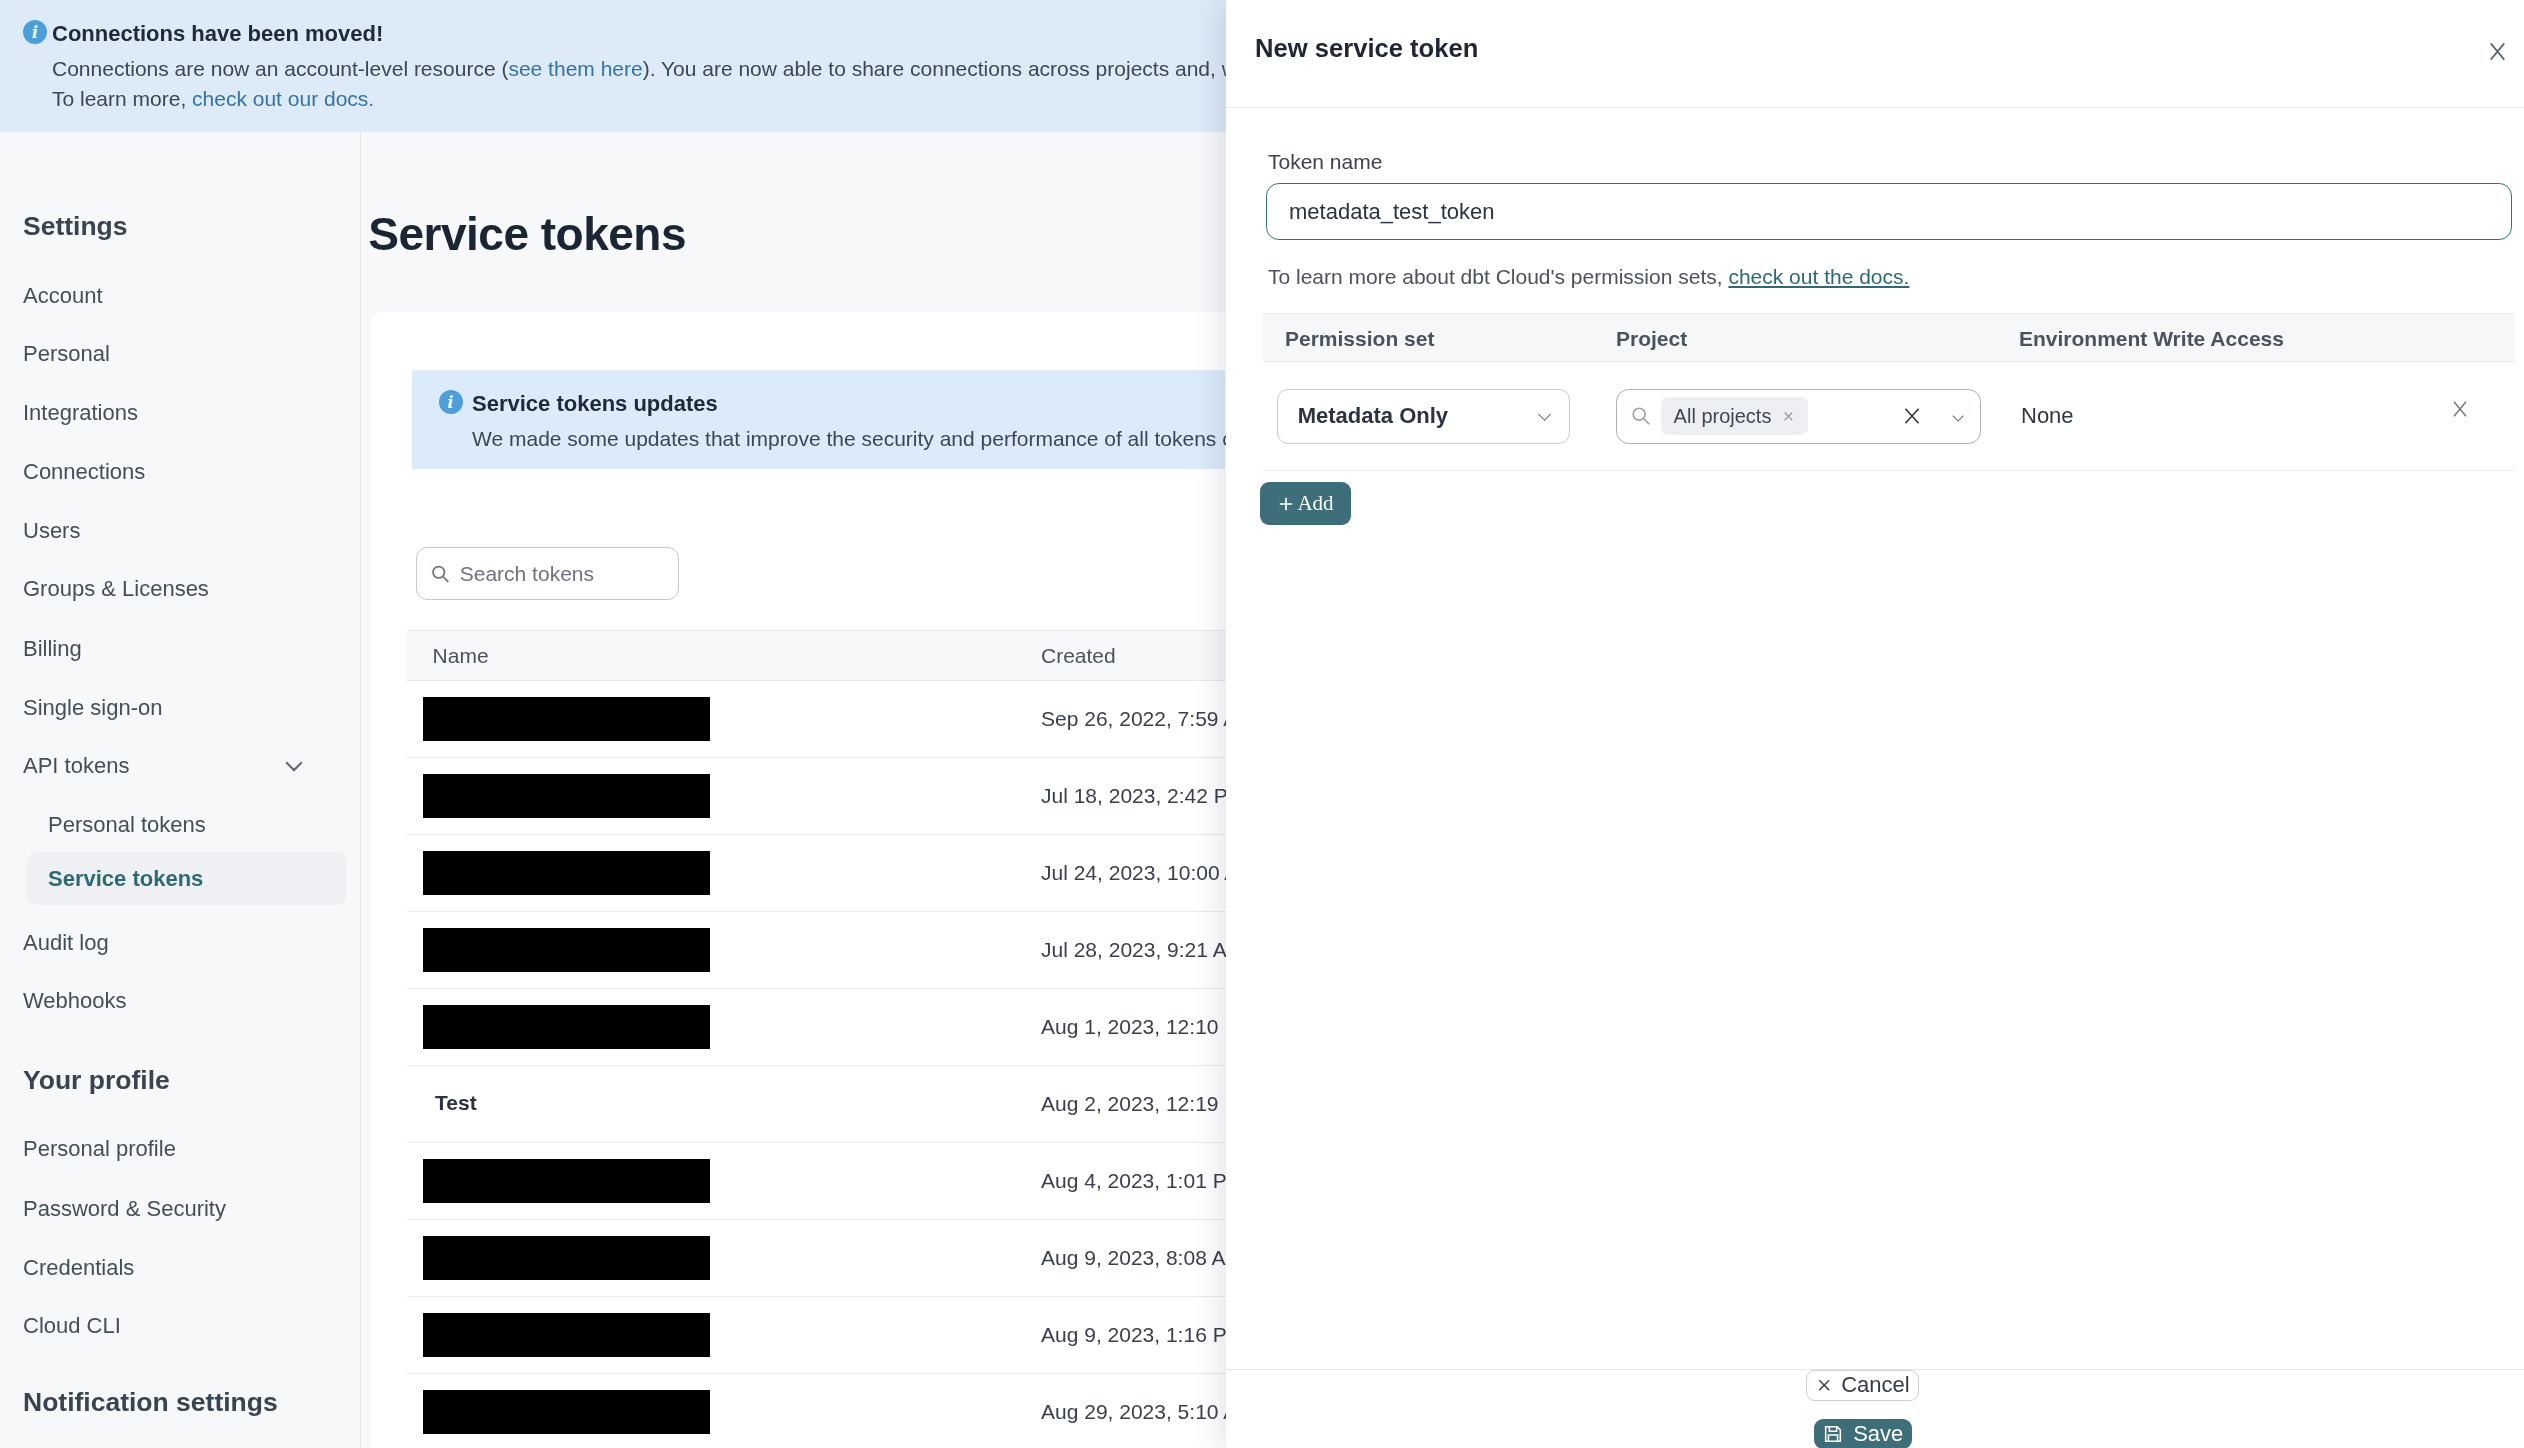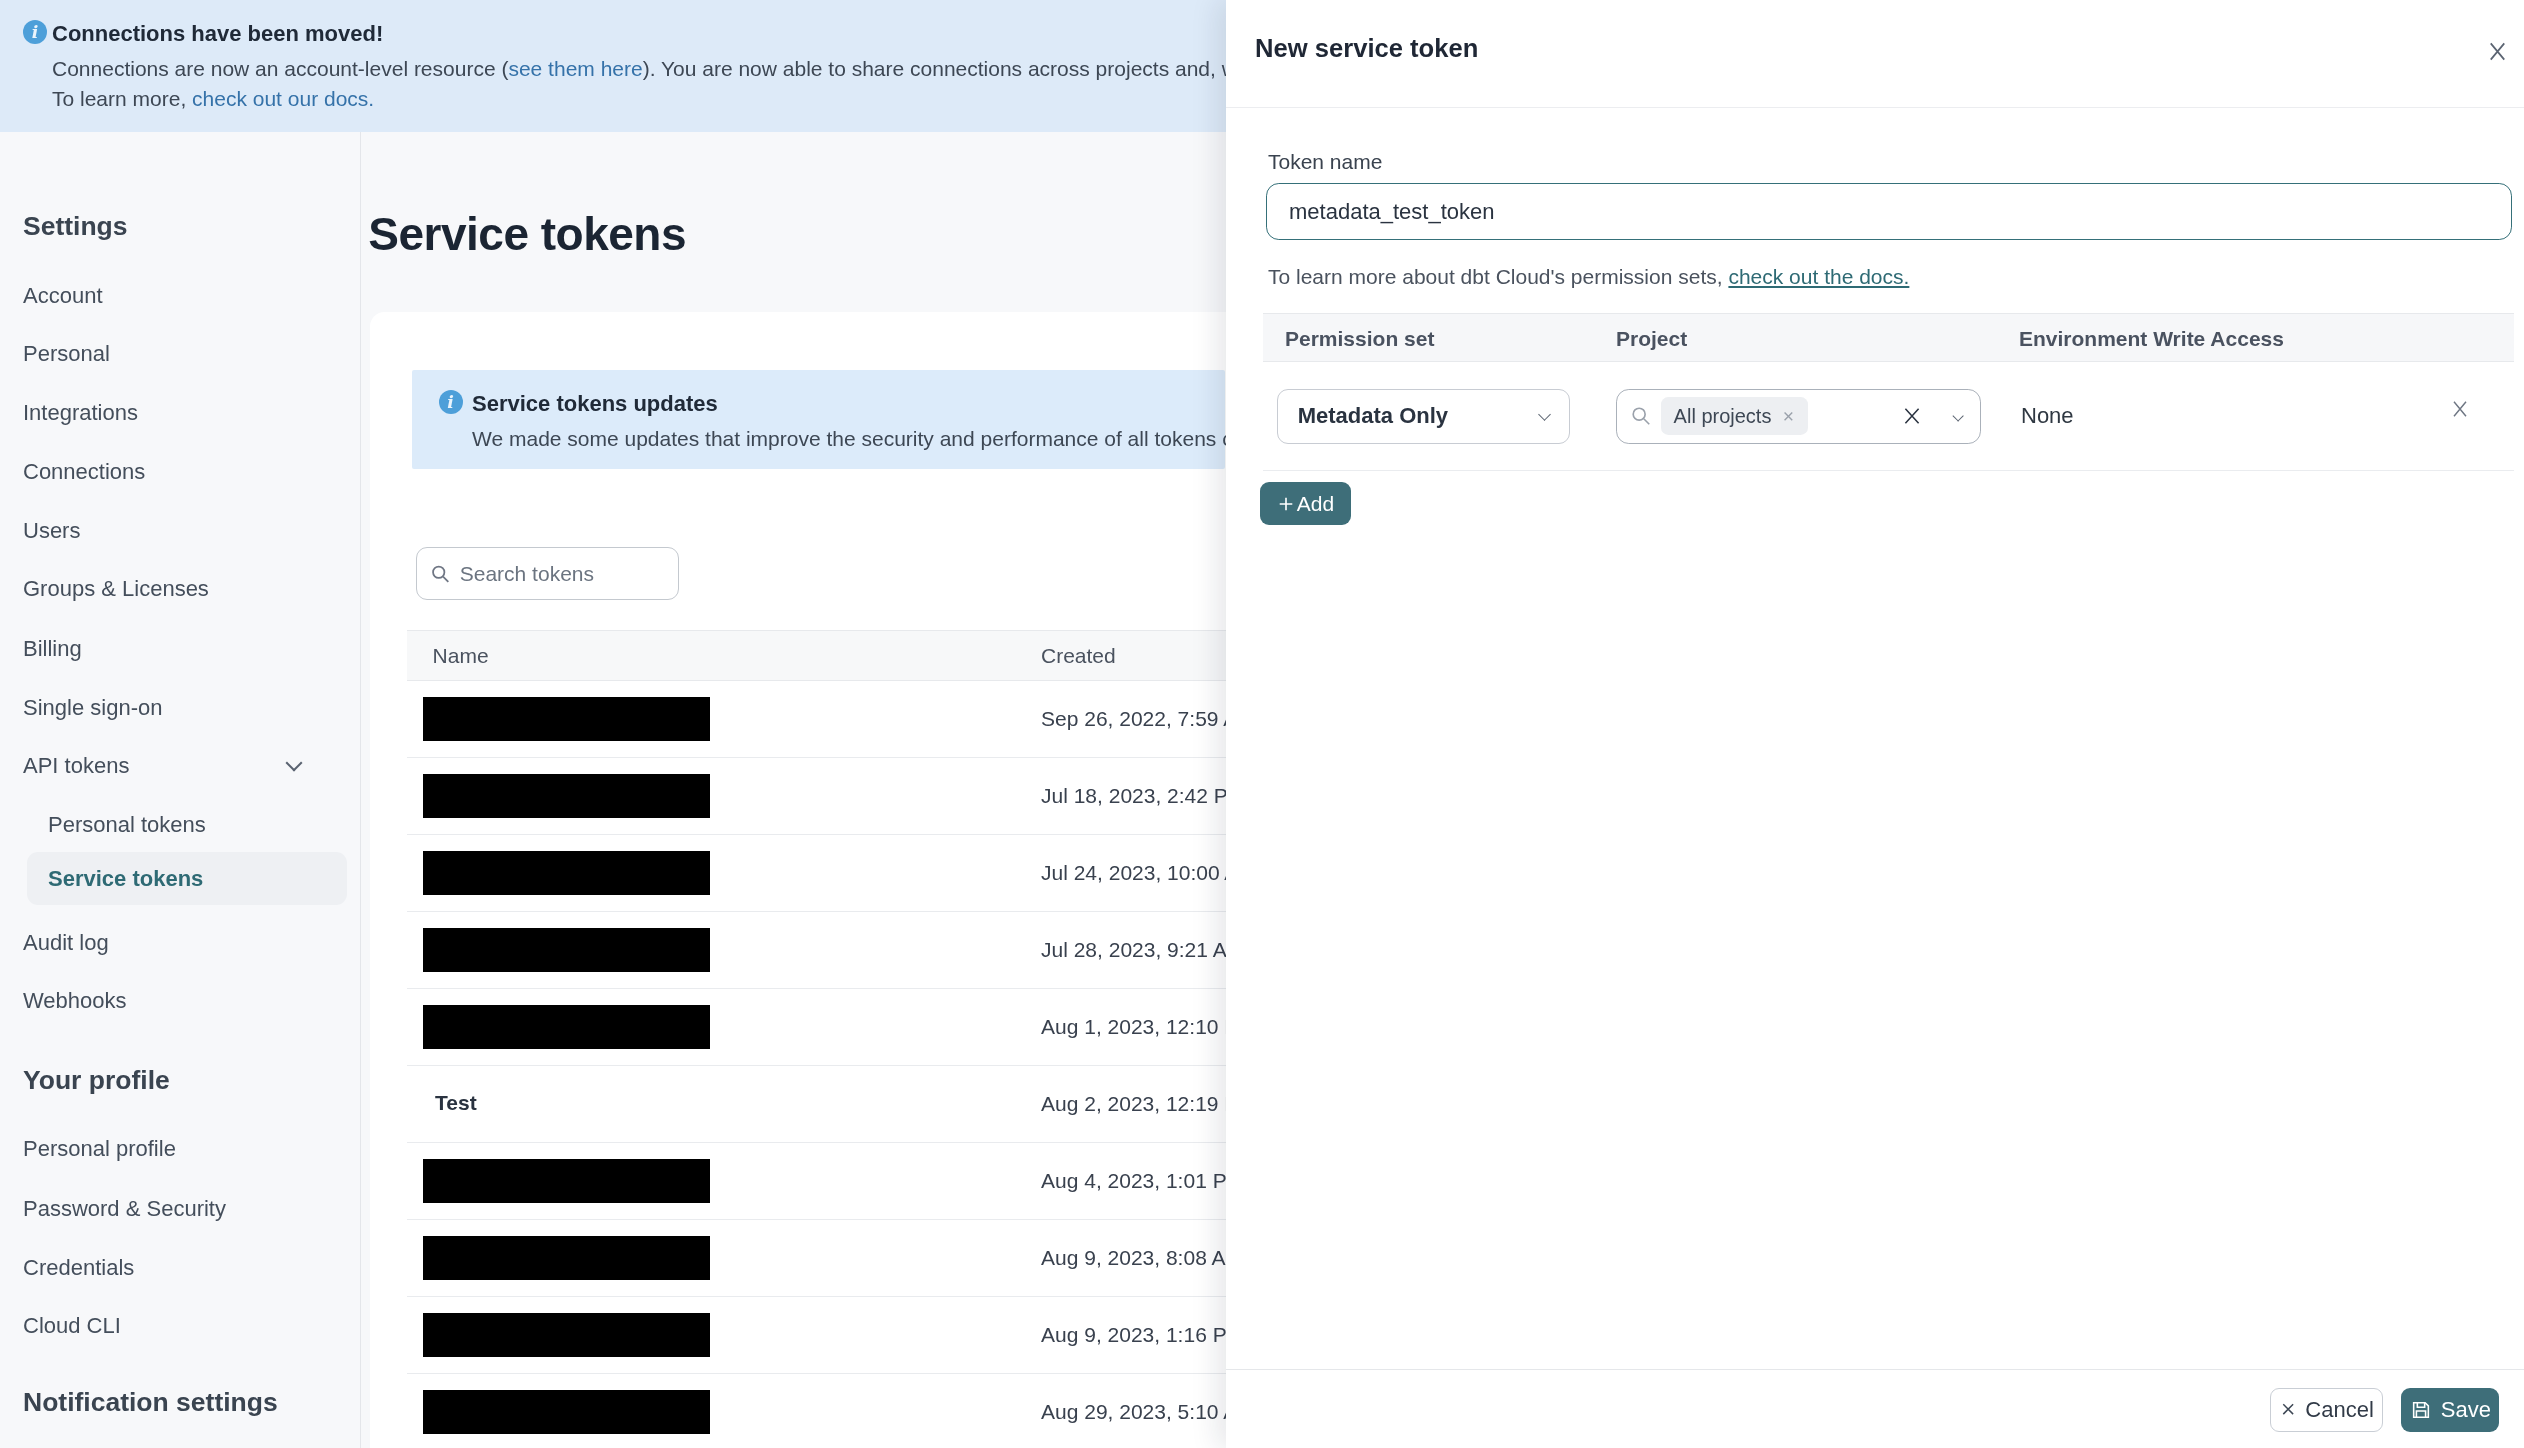--- a/index.html
+++ b/index.html
@@ -64,22 +64,22 @@
   .select { position:absolute; left:13.7px; top:25.6px; width:293px; height:55px; border:1.8px solid #c8ccd3; border-radius:11px; background:#fff; display:flex; align-items:center; padding:0 20px; cursor:pointer; }
   .select .sel-text { font-size:22px; font-weight:600; color:#2a3340; }
   .select .chev { position:absolute; right:20px; top:20px; width:9px; height:9px; border-width:1.8px; }
   .multiselect { position:absolute; left:353px; top:25.6px; width:365px; height:55px; border:1.8px solid #aab1ba; border-radius:12.8px; background:#fff; display:flex; align-items:center; padding:0 12.8px; gap:9px; cursor:text; }
   .chip { display:flex; align-items:center; gap:11px; background:#edeff2; border-radius:7.3px; padding:7.3px 12.8px; }
   .chip .chip-label { font-size:20px; color:#3d4754; white-space:nowrap; }
   .ms-clear { position:absolute; right:57px; top:15.5px; background:none; border:none; cursor:pointer; }
   .multiselect .chev { position:absolute; right:18px; top:22px; width:8.2px; height:8.2px; border-width:1.8px; }
   .none-text { position:absolute; left:758px; top:40px; font-size:22px; color:#2f3842; }
   .row-remove { position:absolute; left:1180px; top:31px; width:33px; height:33px; background:none; border:none; cursor:pointer; }
-  .btn-add { position:absolute; left:34px; top:482px; width:91px; height:43px; background:#3e6e79; border:none; border-radius:9px; color:#fff; font-size:21px; font-family:Liberation Sans, sans-serif; display:flex; align-items:center; justify-content:center; gap:2px; cursor:pointer; }
-  .modal-footer { position:absolute; left:0; bottom:0; width:100%; height:80px; border-top:0.9px solid #e5e7ea; background:#fff; display:flex; align-items:center; justify-content:flex-end; gap:18px; padding-right:25.6px; }
+  .btn-add { position:absolute; left:34px; top:482px; width:91px; height:43px; background:#3e6e79; border:none; border-radius:9px; color:#fff; font-size:21px; font-family:Liberation Serif, serif; display:flex; align-items:center; justify-content:center; gap:2px; cursor:pointer; }
+  .modal-footer { position:absolute; left:0; bottom:0; width:100%; height:80px; border-top:0.9px solid #e5e7ea; background:#fff; display:flex; align-items:center; justify-content:flex-end; gap:18px; padding-right:25.6px;flex-direction:column; }
   .btn-cancel { width:113px; height:44px; background:#fff; border:1.8px solid #c9ced5; border-radius:9px; color:#323b48; font-size:22px; font-family:inherit; display:flex; align-items:center; justify-content:center; gap:9px; cursor:pointer; }
   .btn-save { width:98px; height:44px; background:#3e6e79; border:none; border-radius:9px; color:#fff; font-size:22px; font-family:inherit; display:flex; align-items:center; justify-content:center; gap:9px; cursor:pointer; }
 </style>
 </head>
 <body>
 
 <div class="banner">
   <span class="info-circle"></span>
   <div class="banner-title">Connections have been moved!</div>
   <div class="banner-line l2"><span>Connections are now an account-level resource (</span><a class="link-blue">see them here</a><span>). You are now able to share connections across projects and, within each pr</span></div>

